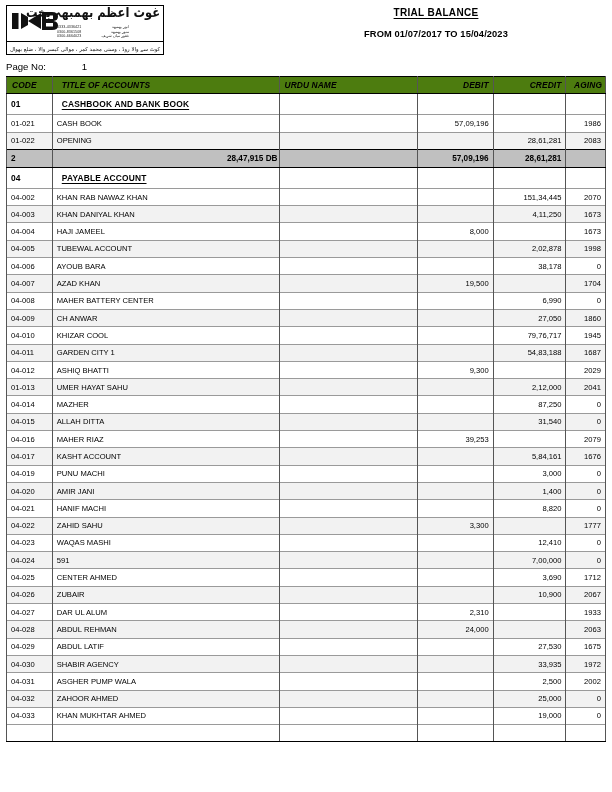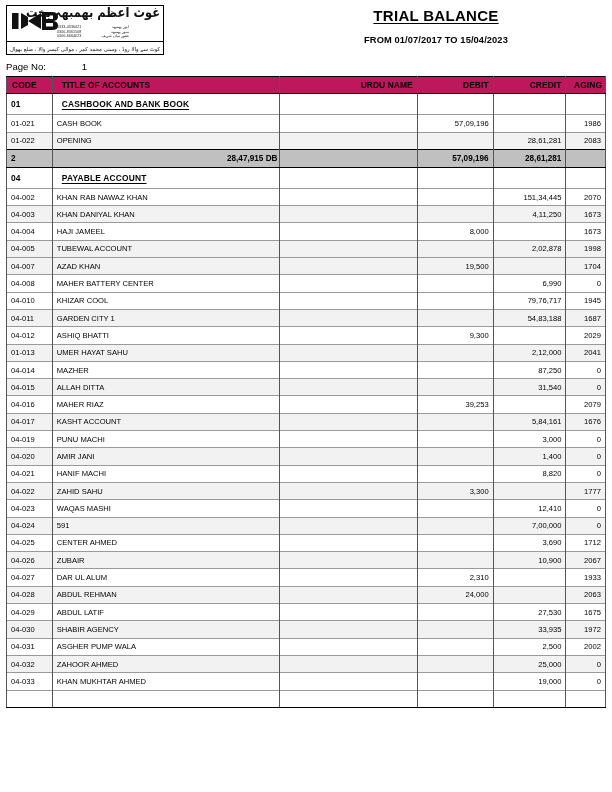--- a/index.html
+++ b/index.html
@@ -102,21 +102,21 @@
     letter-spacing: 0px;
   }
 
   .title-block {
     text-align: center;
     padding-right: 20px;
     padding-top: 2px;
     width: 300px;
   }
   .doc-title {
-    font-size: 15px;
+    font-size: 10px;
     font-weight: bold;
     letter-spacing: 0.3px;
     text-decoration: underline;
     text-underline-offset: 2px;
     margin: 0 0 11px 0;
   }
   .doc-range {
     font-size: 9.3px;
     font-weight: bold;
     margin: 0;
@@ -143,38 +143,39 @@
     border-left: 0.8px solid #555;
     border-right: 0.8px solid #555;
     padding: 0 4px;
     height: 17.3px;
     box-sizing: border-box;
     vertical-align: middle;
     overflow: hidden;
     white-space: nowrap;
   }
   thead th {
-    background: #be185d;
+    background: #4d7c0f;
     font-size: 8.4px;
     font-weight: bold;
     height: 17px;
     border-top: 1.6px solid #000;
     border-bottom: 1.6px solid #000;
     letter-spacing: 0.1px;
+    font-style: italic;
   }
   .c-code  { width: 44px; text-align: left; }
   .c-title { width: 219px; text-align: left; }
   .c-urdu  { width: 132px; text-align: center; }
   .c-debit { width: 73px;  text-align: right; }
   .c-credit{ width: 70px;  text-align: right; }
   .c-aging { width: 38px;  text-align: right; }
 
   thead th.c-code  { text-align: left; padding-left: 5px; }
   thead th.c-title { text-align: left; padding-left: 9px; }
-  thead th.c-urdu  { text-align: right; }
+  thead th.c-urdu  { text-align: left; }
   thead th.c-debit { text-align: right; }
   thead th.c-credit{ text-align: right; }
   thead th.c-aging { text-align: right; padding-right: 3px;}
 
   tbody td { font-size: 7.6px; }
   tbody tr.alt td { background: #f2f2f2; }
 
   tr.group td {
     height: 21px;
     font-size: 8.4px;
@@ -327,35 +328,51 @@
             <td class="c-aging">1673</td>
           </tr>
           <tr class="alt">
             <td class="c-code">04-005</td>
             <td class="c-title">TUBEWAL ACCOUNT</td>
             <td class="c-urdu"></td>
             <td class="c-debit"></td>
             <td class="c-credit">2,02,878</td>
             <td class="c-aging">1998</td>
           </tr>
+          <tr class="">
+            <td class="c-code">04-006</td>
+            <td class="c-title">AYOUB BARA</td>
+            <td class="c-urdu"></td>
+            <td class="c-debit"></td>
+            <td class="c-credit">38,178</td>
+            <td class="c-aging">0</td>
+          </tr>
           <tr class="alt">
             <td class="c-code">04-007</td>
             <td class="c-title">AZAD KHAN</td>
             <td class="c-urdu"></td>
             <td class="c-debit">19,500</td>
             <td class="c-credit"></td>
             <td class="c-aging">1704</td>
           </tr>
           <tr class="">
             <td class="c-code">04-008</td>
             <td class="c-title">MAHER BATTERY CENTER</td>
             <td class="c-urdu"></td>
             <td class="c-debit"></td>
             <td class="c-credit">6,990</td>
             <td class="c-aging">0</td>
+          </tr>
+          <tr class="alt">
+            <td class="c-code">04-009</td>
+            <td class="c-title">CH ANWAR</td>
+            <td class="c-urdu"></td>
+            <td class="c-debit"></td>
+            <td class="c-credit">27,050</td>
+            <td class="c-aging">1860</td>
           </tr>
           <tr class="">
             <td class="c-code">04-010</td>
             <td class="c-title">KHIZAR COOL</td>
             <td class="c-urdu"></td>
             <td class="c-debit"></td>
             <td class="c-credit">79,76,717</td>
             <td class="c-aging">1945</td>
           </tr>
           <tr class="alt">

